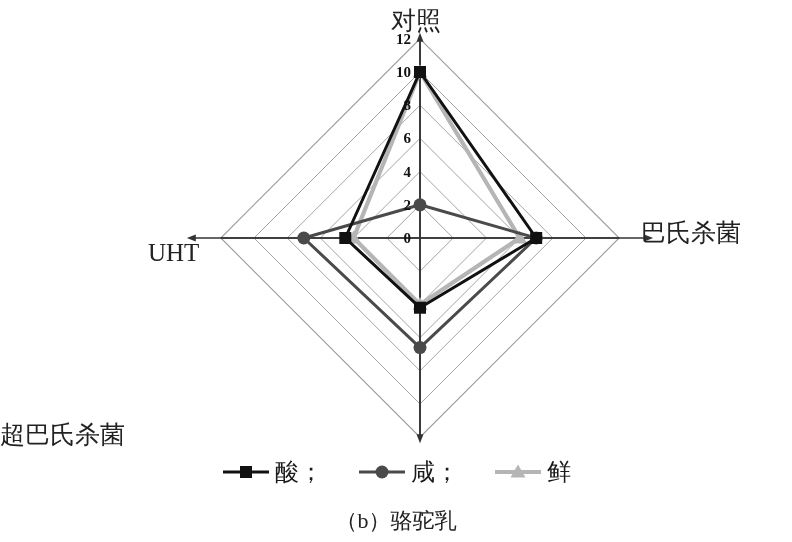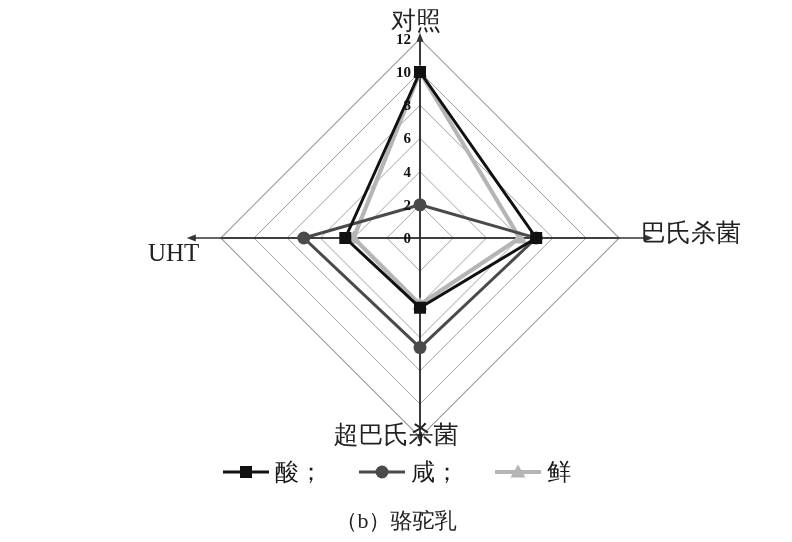--- a/index.html
+++ b/index.html
@@ -31,21 +31,21 @@
   }
   #label-top {
     left: 0; right: 0;
     top: 8px;
     text-align: center;
     margin-left: 40px;
   }
   #label-bottom {
     left: 0; right: 0;
     top: 422px;
-    text-align: center;
+    text-align: left;
   }
   #label-left {
     left: 148px;
     top: 240px;
   }
   #label-right {
     left: 633px;
     top: 220px;
     margin-left: 8px;
   }

